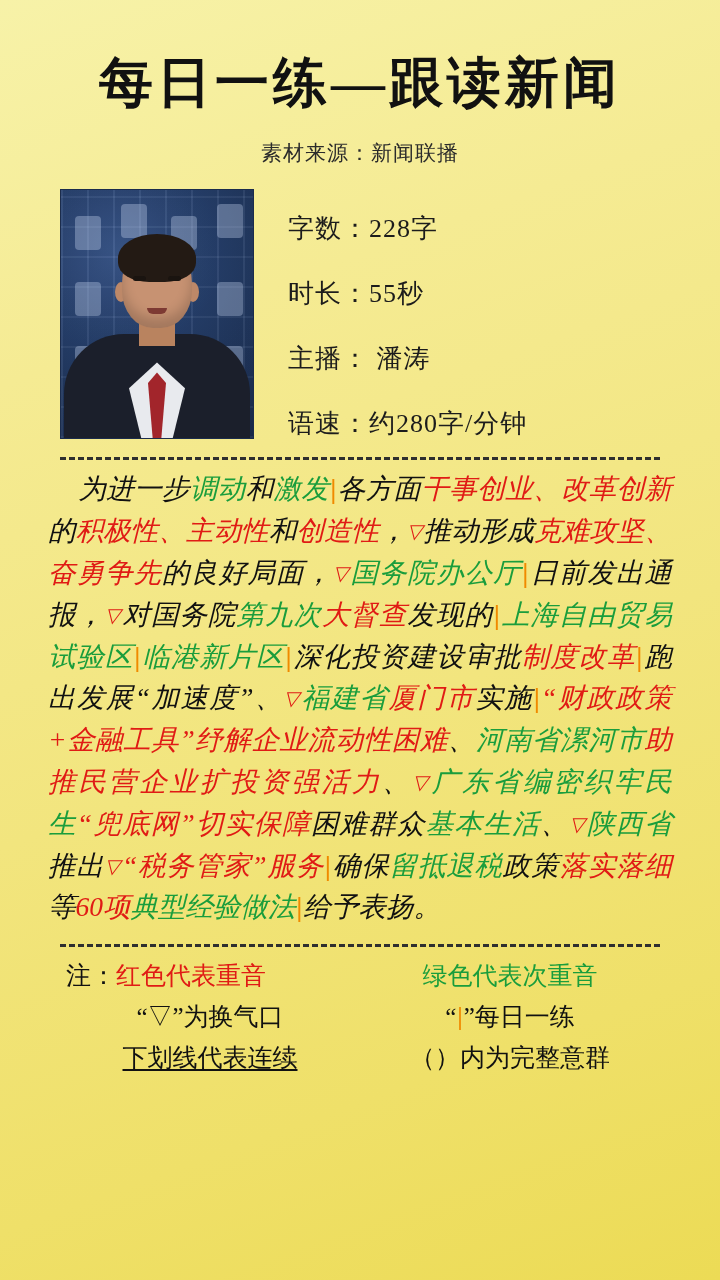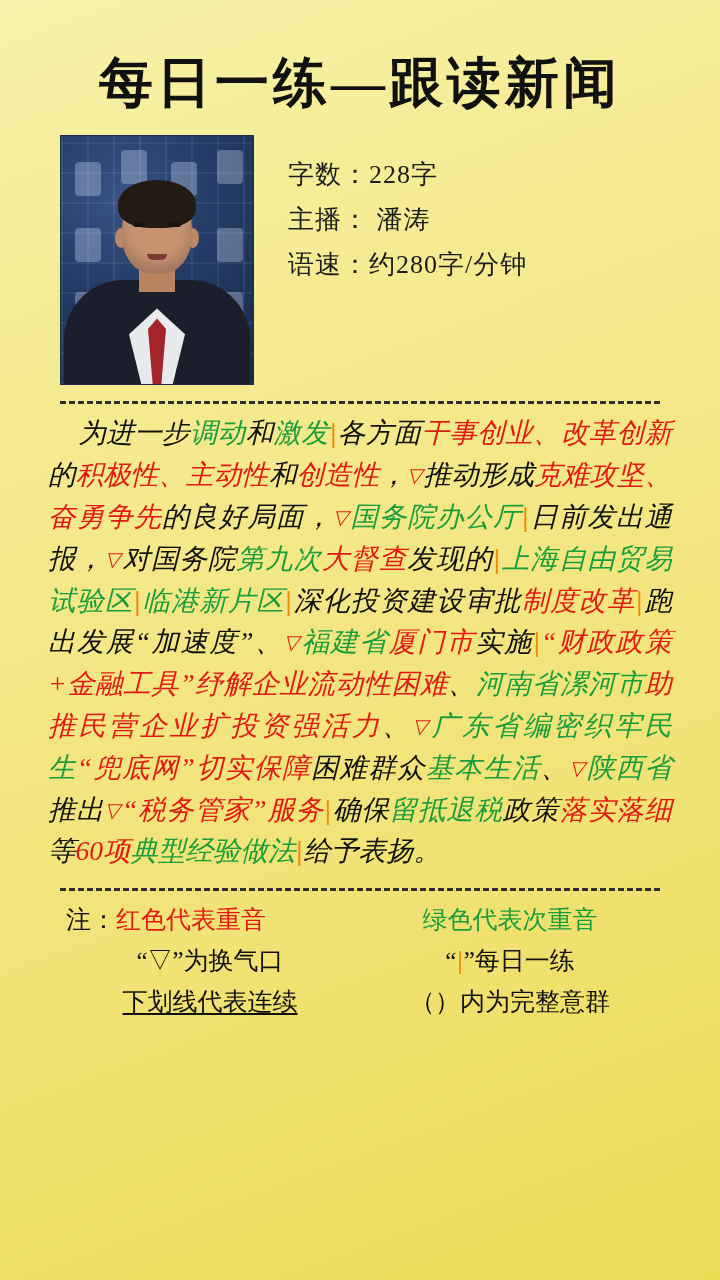--- a/index.html
+++ b/index.html
@@ -170,21 +170,21 @@
     height: 6px;
     margin-left: -10px;
     background: #7d3a33;
     border-radius: 0 0 8px 8px;
   }
 
   .meta {
     display: flex;
     flex-direction: column;
     justify-content: center;
-    gap: 10px;
+    gap: 30px;
     padding-top: 22px;
   }
   .meta-line {
     font-size: 26px;
     color: #1c1c1c;
     letter-spacing: 1px;
     white-space: nowrap;
   }
 
   
@@ -228,20 +228,21 @@
   }
   .legend div { text-align: center; }
   .legend .lead { text-align: left; padding-left: 6px; }
 </style>
 </head>
 <body>
 
 <div class="page">
 
   <div class="title">每日一练—跟读新闻</div>
+  <div class="subtitle">素材来源：新闻联播</div>
 
   <div class="info">
     <div class="anchor-photo">
       <div class="photo-bg"></div>
       <div class="photo-deco d1"></div>
       <div class="photo-deco d2"></div>
       <div class="photo-deco d3"></div>
       <div class="photo-deco d4"></div>
       <div class="photo-deco d5"></div>
       <div class="photo-deco d6"></div>
@@ -254,20 +255,21 @@
       <div class="ear-l"></div>
       <div class="ear-r"></div>
       <div class="head"></div>
       <div class="hair"></div>
       <div class="eye-l"></div>
       <div class="eye-r"></div>
       <div class="mouth"></div>
     </div>
     <div class="meta">
       <div class="meta-line">字数：228字</div>
+      <div class="meta-line">时长：55秒</div>
       <div class="meta-line">主播： 潘涛</div>
       <div class="meta-line">语速：约280字/分钟</div>
     </div>
   </div>
 
   <div class="divider"></div>
 
   <div class="body-text">
     <span class="ind"></span><span id="article-slot"><span class="k">为进一步</span><span class="g">调动</span><span class="k">和</span><span class="g">激发</span><span class="bar">|</span><span class="k">各方面</span><span class="r">干事创业、改革创新</span><span class="k">的</span><span class="r">积极性、主动性</span><span class="k">和</span><span class="r">创造性</span><span class="k">，</span><span class="br">▽</span><span class="k">推动形成</span><span class="r">克难攻坚、奋勇争先</span><span class="k">的良好局面，</span><span class="br">▽</span><span class="g">国务院办公厅</span><span class="bar">|</span><span class="k">日前发出通报，</span><span class="br">▽</span><span class="k">对国务院</span><span class="g">第九次</span><span class="r">大督查</span><span class="k">发现的</span><span class="bar">|</span><span class="g">上海自由贸易试验区</span><span class="bar">|</span><span class="g">临港新片区</span><span class="bar">|</span><span class="k">深化投资建设审批</span><span class="r">制度改革</span><span class="bar">|</span><span class="k">跑出发展“加速度”、</span><span class="br">▽</span><span class="g">福建省</span><span class="r">厦门市</span><span class="k">实施</span><span class="bar">|</span><span class="r">“财政政策+金融工具”</span><span class="r">纾解企业流动性困难</span><span class="k">、</span><span class="g">河南省漯河市</span><span class="r">助推民营企业扩投资强活力</span><span class="k">、</span><span class="br">▽</span><span class="g">广东省编密织牢民生</span><span class="r">“兜底网”</span><span class="r">切实保障</span><span class="k">困难群众</span><span class="g">基本生活</span><span class="k">、</span><span class="br">▽</span><span class="g">陕西省</span><span class="k">推出</span><span class="br">▽</span><span class="r">“税务管家”服务</span><span class="bar">|</span><span class="k">确保</span><span class="g">留抵退税</span><span class="k">政策</span><span class="r">落实落细</span><span class="k">等</span><span class="r">60项</span><span class="g">典型经验做法</span><span class="bar">|</span><span class="k">给予表扬。</span></span>
   </div>

